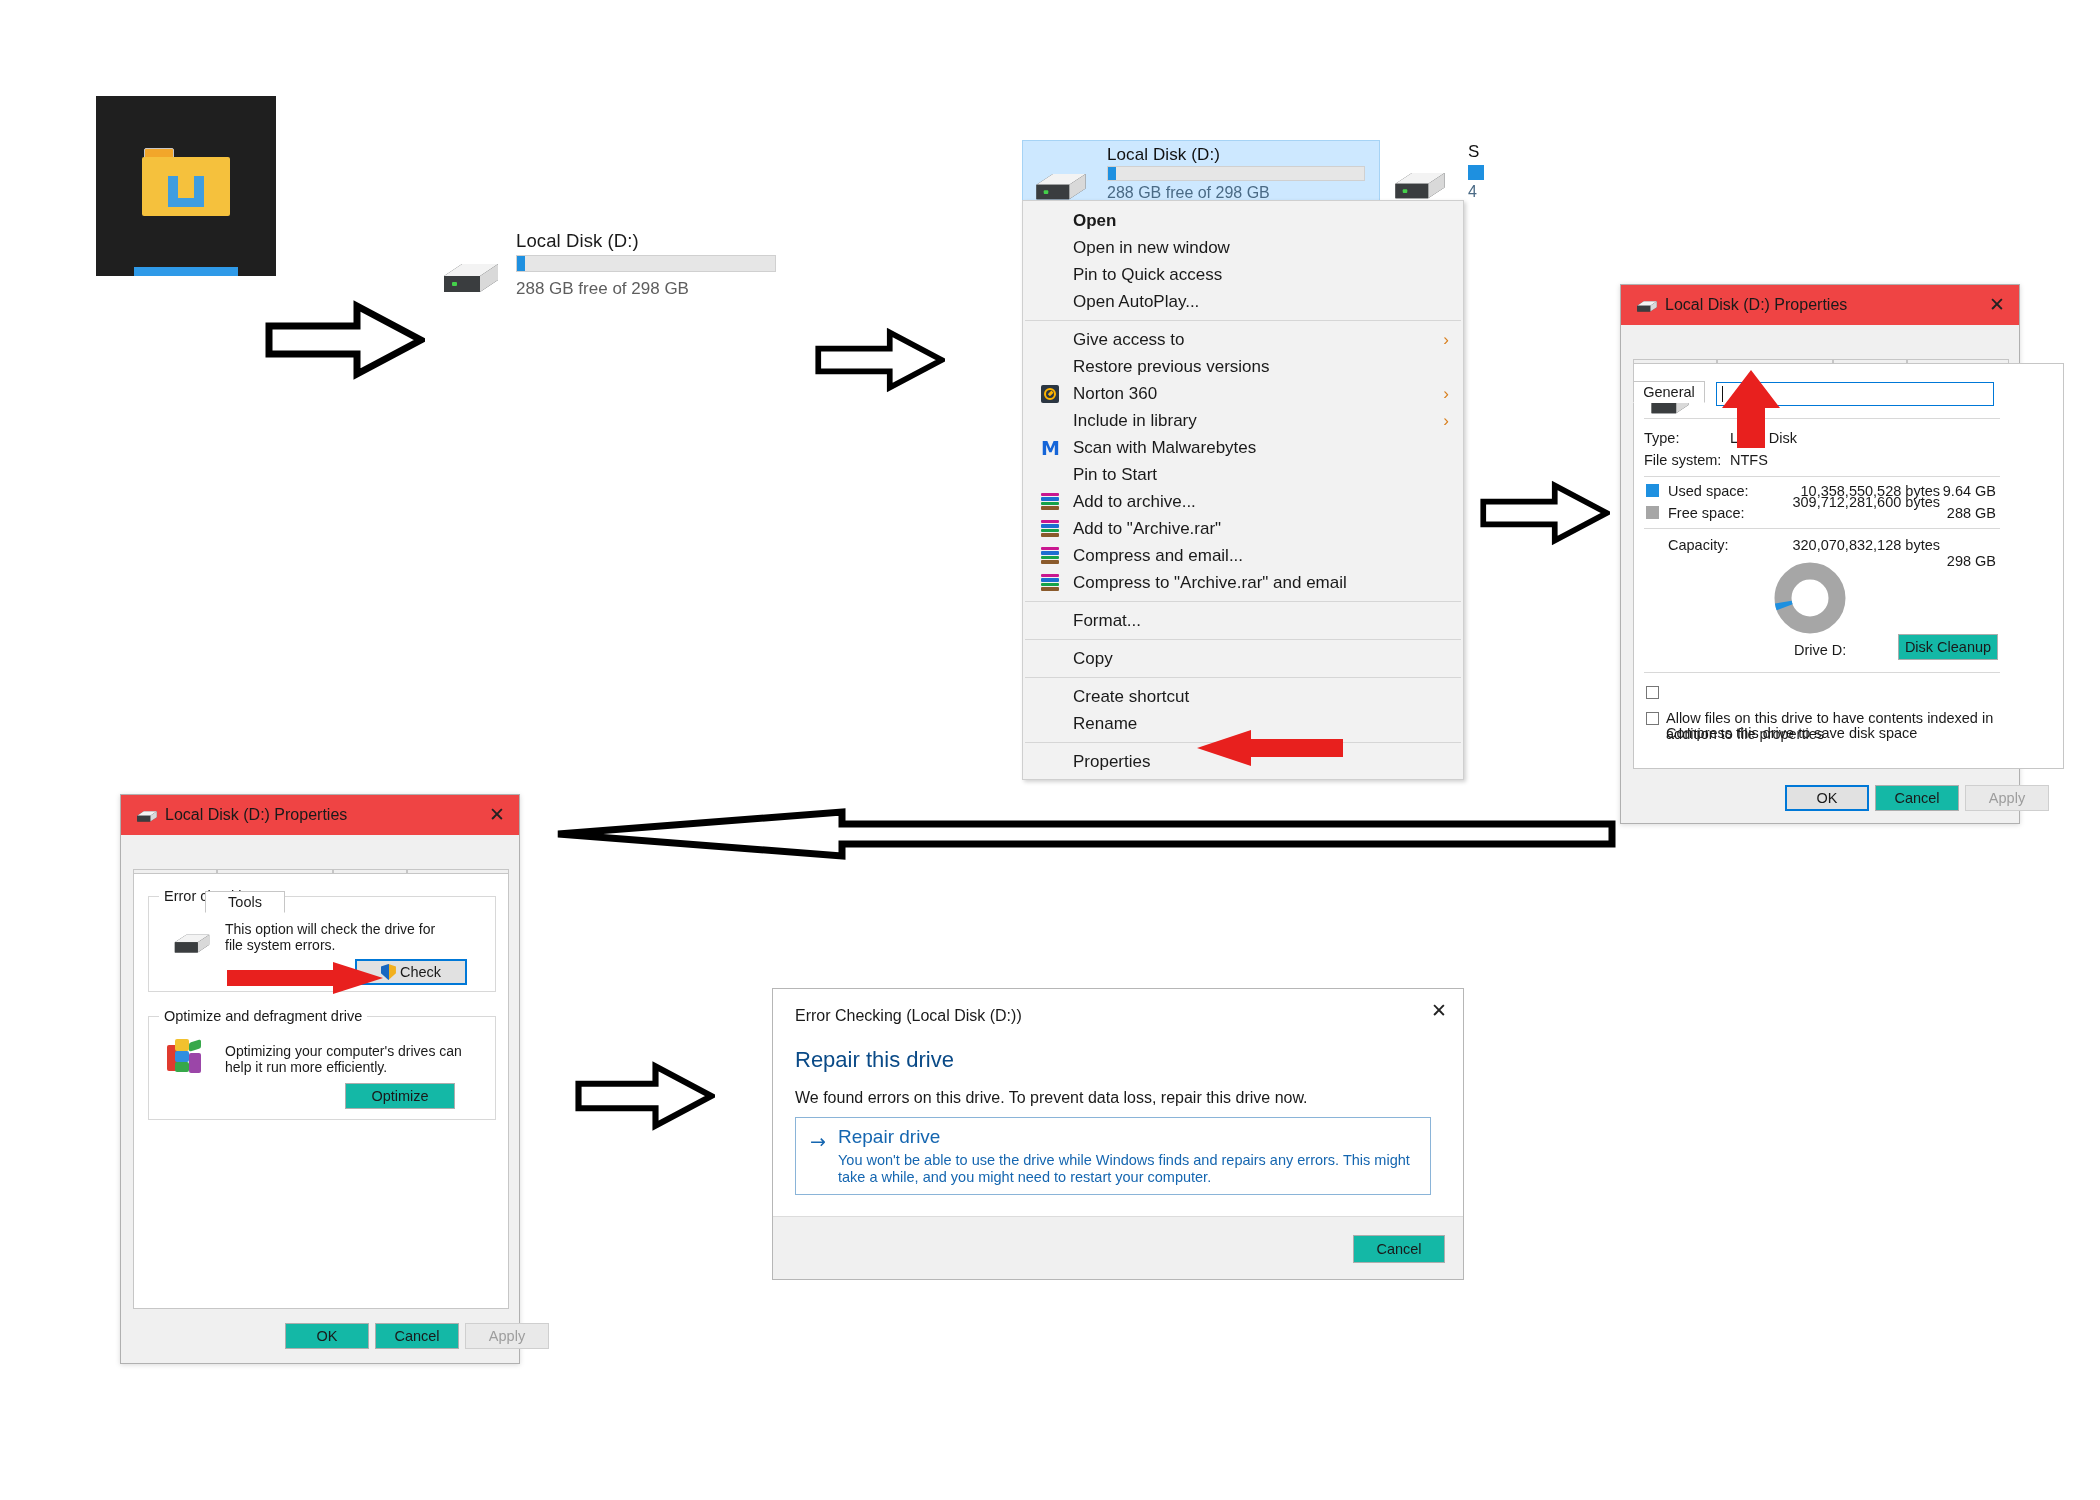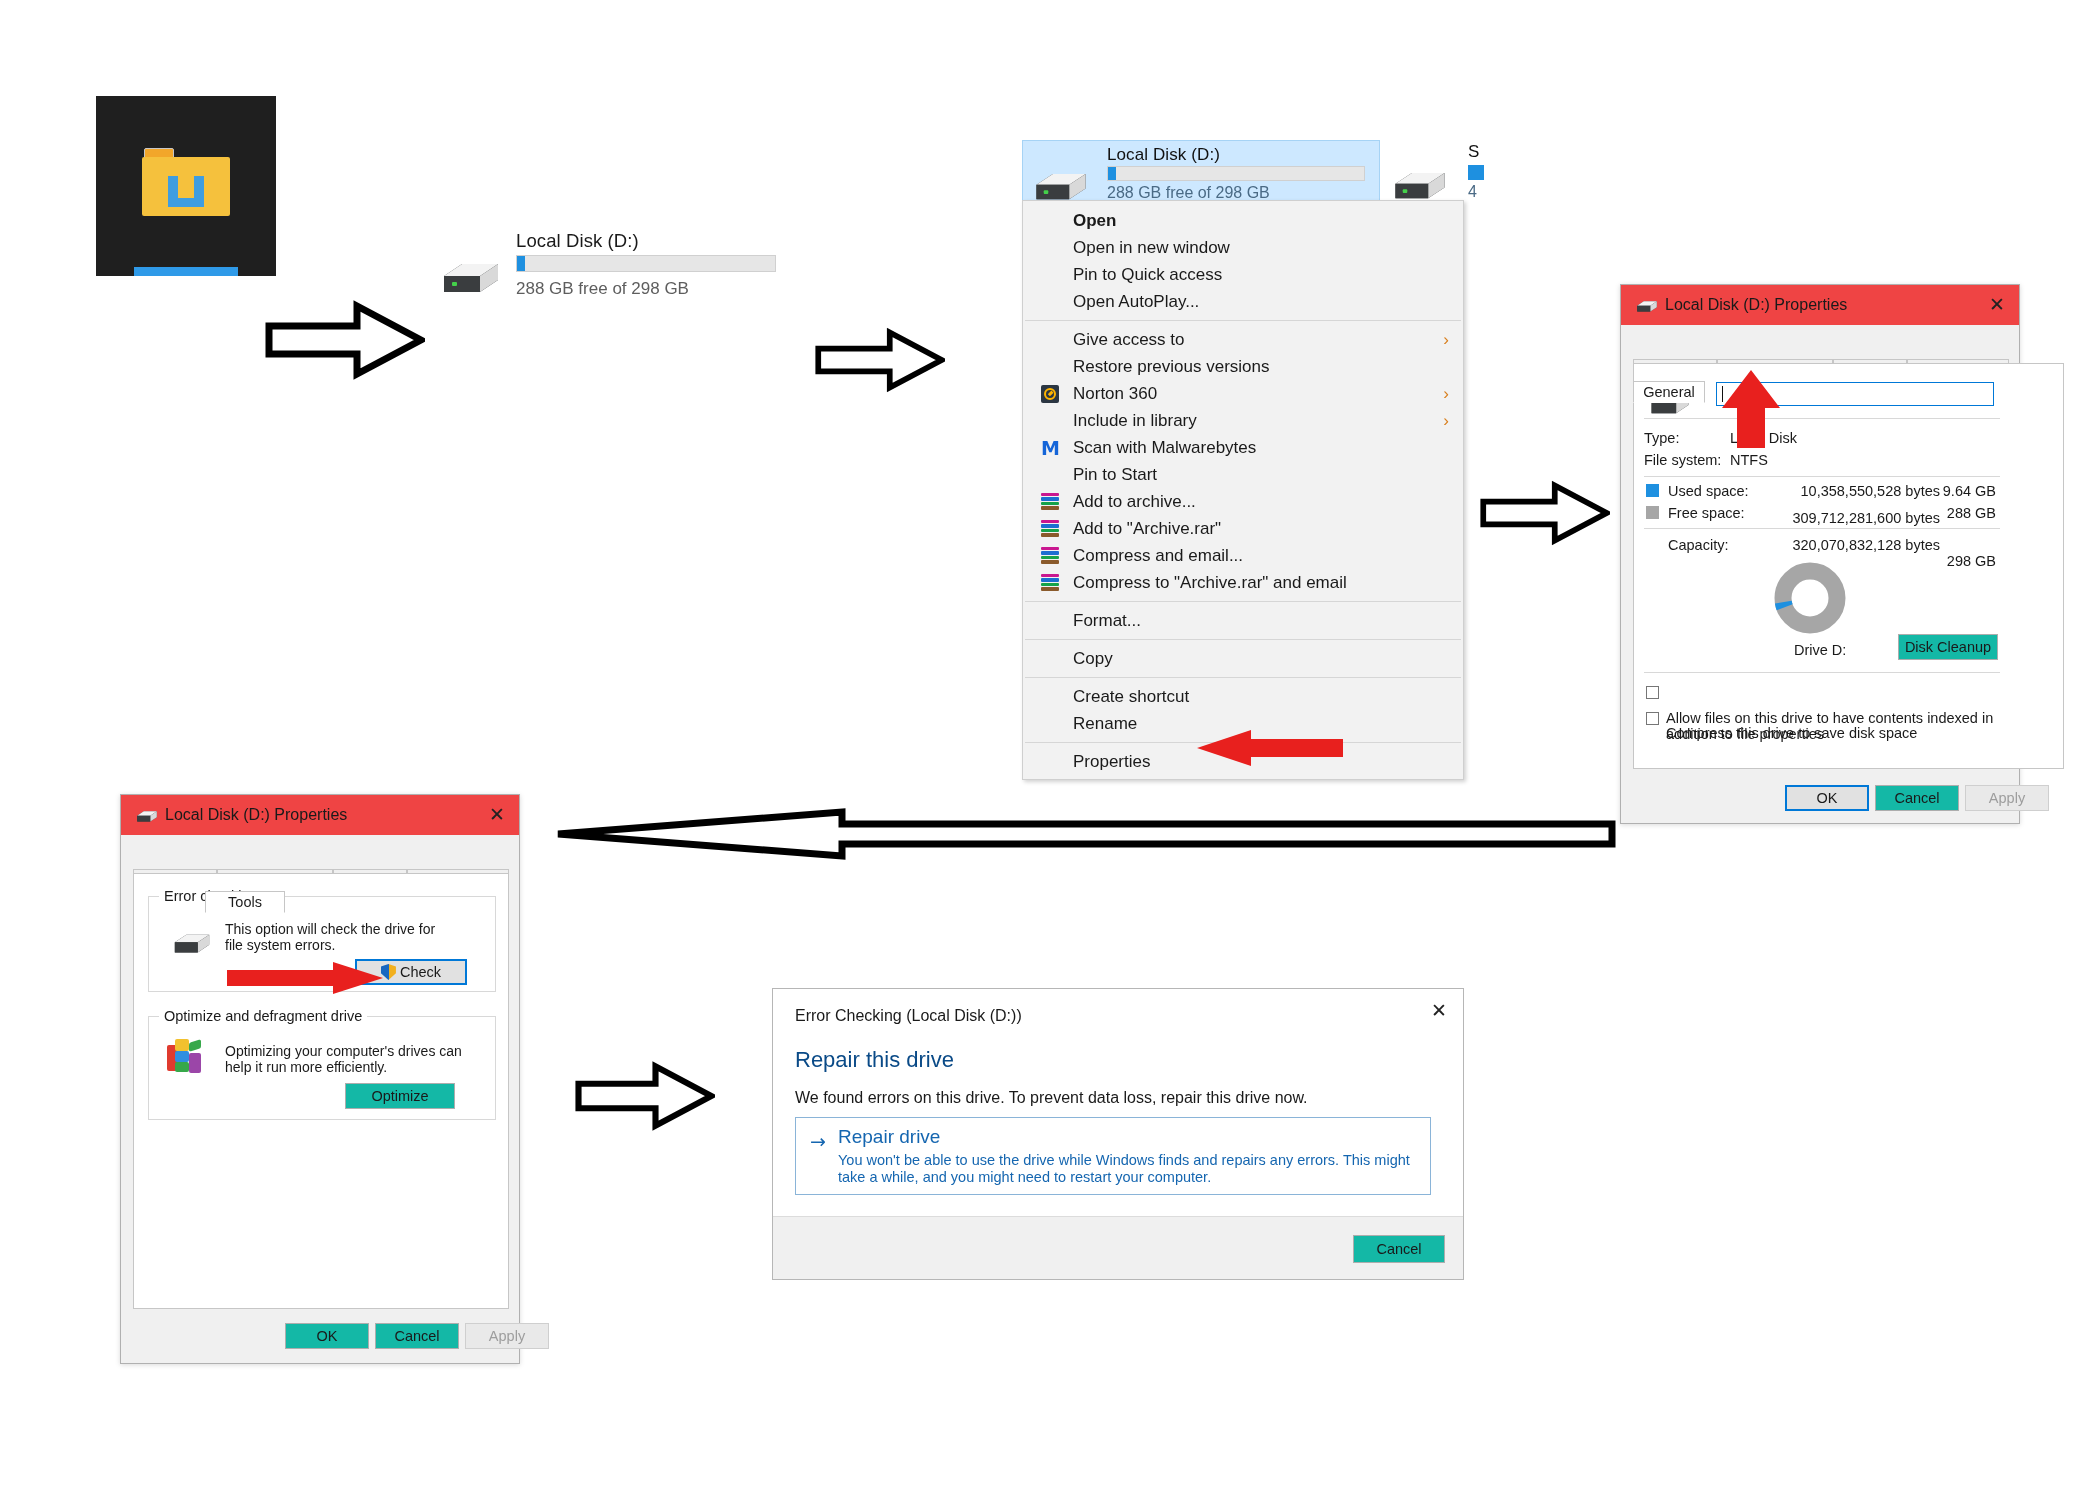--- a/index.html
+++ b/index.html
@@ -420,21 +420,21 @@
 
     <div class="hr" style="left:10px; top:112px; width:356px;"></div>
 
     <div class="swatch" style="left:12px; top:120px; background:#1e90e0;"></div>
     <div class="pg-row" style="left:34px; top:119px;">Used space:</div>
     <div class="pg-row" style="left:146px; top:119px; width:160px; text-align:right;">10,358,550,528 bytes</div>
     <div class="pg-row" style="left:286px; top:119px; width:76px; text-align:right;">9.64 GB</div>
 
     <div class="swatch" style="left:12px; top:142px; background:#a6a6a6;"></div>
     <div class="pg-row" style="left:34px; top:141px;">Free space:</div>
-    <div class="pg-row" style="left:146px; top:146px; width:160px; text-align:right;">309,712,281,600 bytes</div>
+    <div class="pg-row" style="left:146px; top:130px; width:160px; text-align:right;">309,712,281,600 bytes</div>
     <div class="pg-row" style="left:286px; top:141px; width:76px; text-align:right;">288 GB</div>
 
     <div class="hr" style="left:10px; top:164px; width:356px;"></div>
 
     <div class="pg-row" style="left:34px; top:173px;">Capacity:</div>
     <div class="pg-row" style="left:146px; top:173px; width:160px; text-align:right;">320,070,832,128 bytes</div>
     <div class="pg-row" style="left:286px; top:189px; width:76px; text-align:right;">298 GB</div>
 
     <svg class="abs" style="left:140px; top:198px;" width="72" height="72" viewBox="0 0 72 72">
       <circle cx="36" cy="36" r="27" fill="none" stroke="#a6a6a6" stroke-width="17"></circle>

